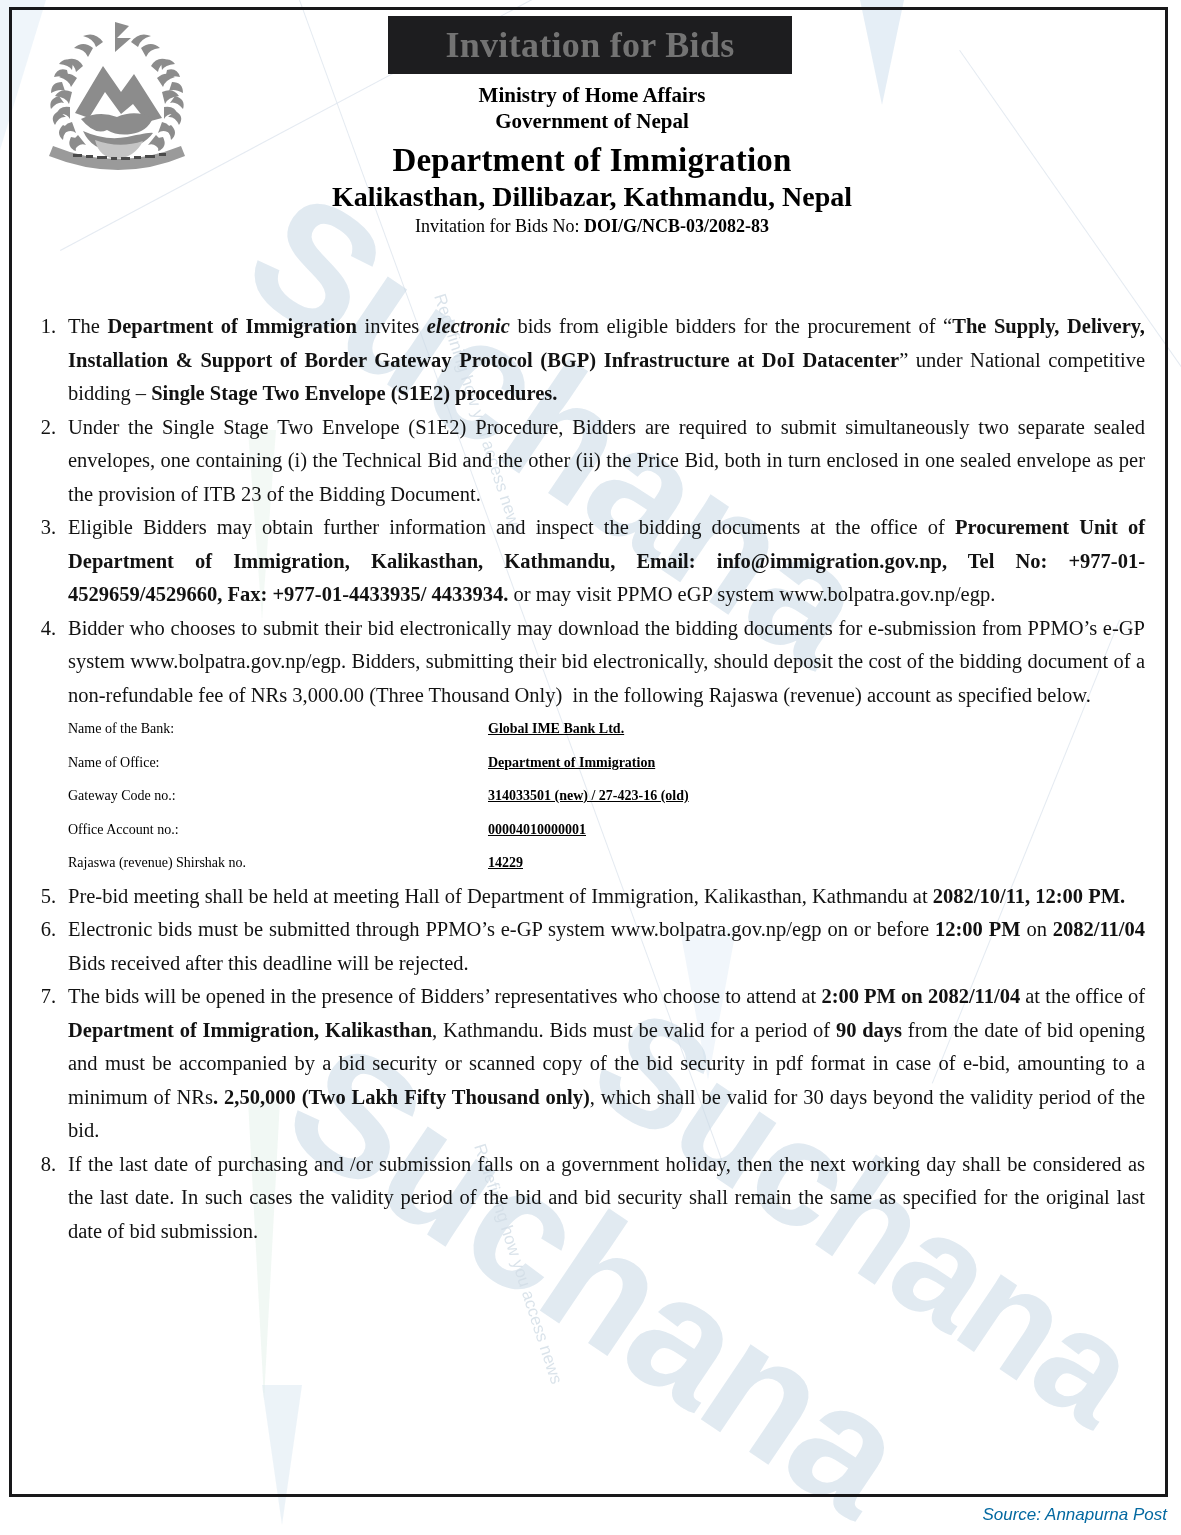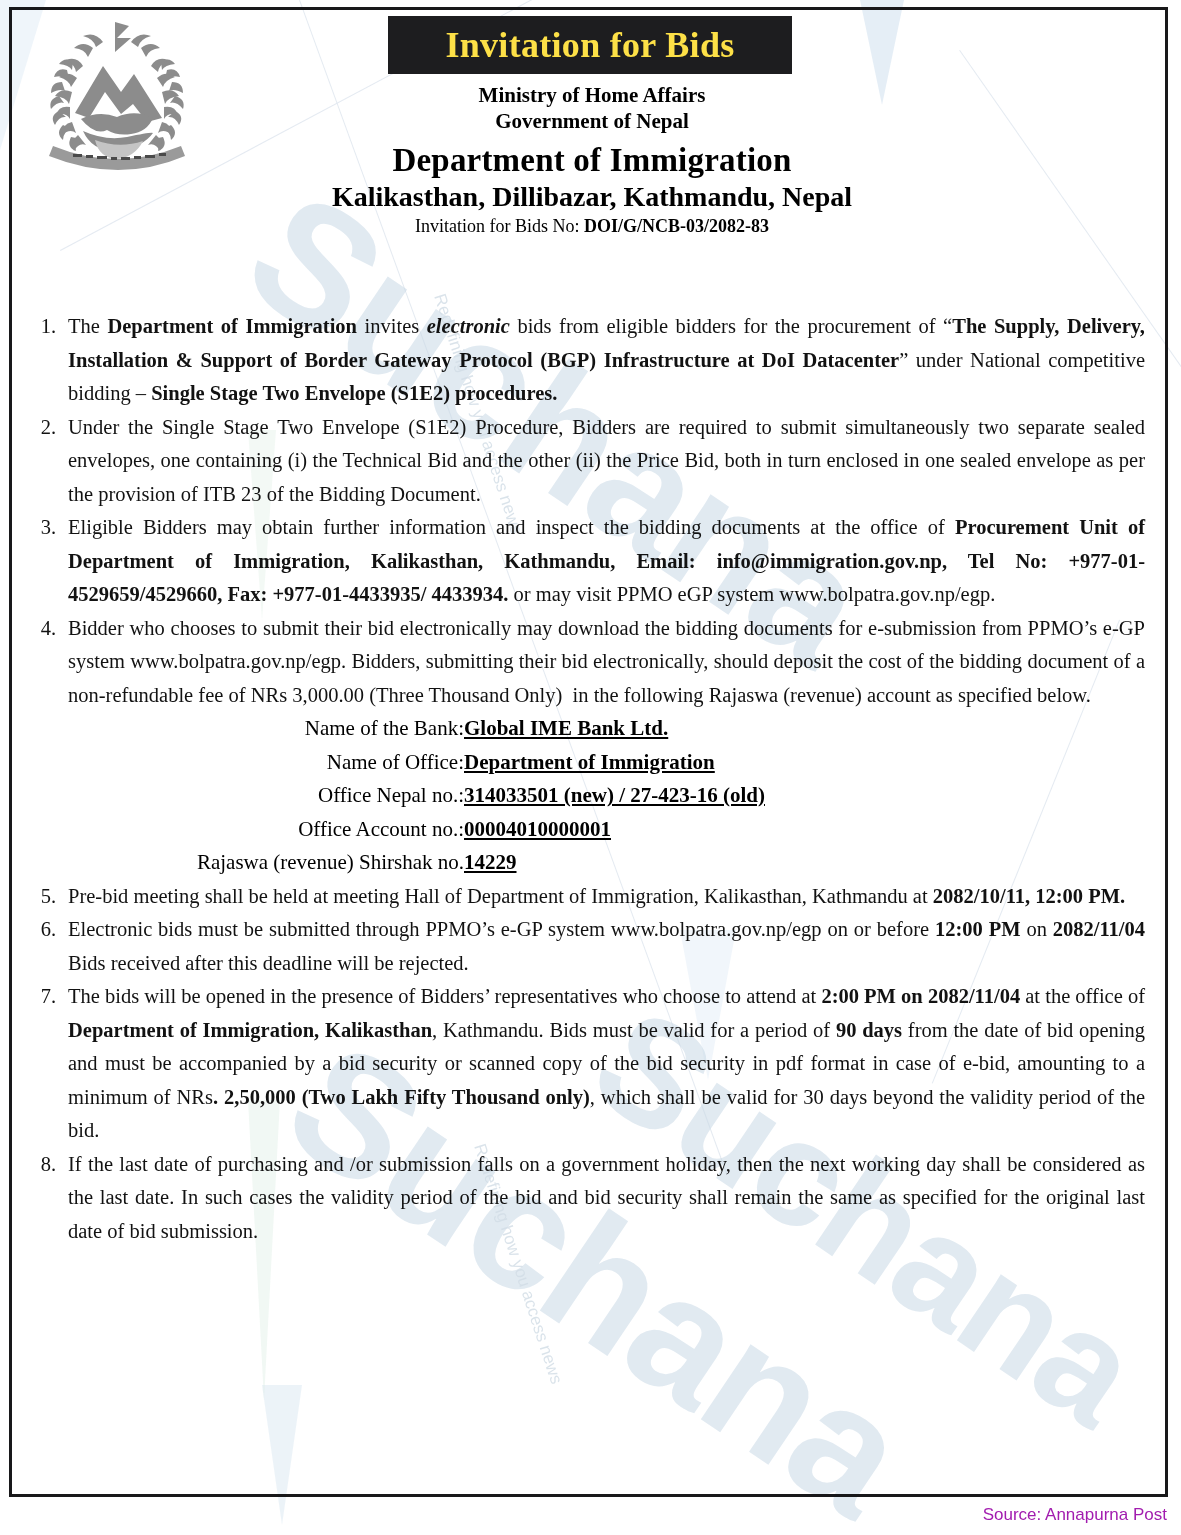--- a/index.html
+++ b/index.html
@@ -81,21 +81,21 @@
     width: 160px;
     height: 155px;
   }
   #title-bar {
     position: absolute;
     left: 376px;
     top: 6px;
     width: 404px;
     height: 58px;
     background: #1d1d1f;
-    color: #fde047;
+    color: #737373;
     display: flex;
     align-items: center;
     justify-content: center;
     font-size: 36px;
     font-weight: bold;
     letter-spacing: .3px;
   }
   #header-lines {
     position: absolute;
     left: 180px;
@@ -157,37 +157,37 @@
     width: 34px;
     text-align: right;
     font-size: 20.5px;
     line-height: 33.5px;
   }
   .item b { font-weight: bold; }
   .item i { font-style: italic; font-weight: bold; }
 
   
   #bank-block {
-    padding-left: 32px;
-    font-size: 21px;
+    padding-left: 56px;
+    font-size: 14px;
     line-height: 33.5px;
-    text-align: right;
   }
   .bank-row { display: flex; }
   .bank-label { width: 420px; flex: 0 0 420px; }
   .bank-value { font-weight: bold; text-decoration: underline; }
 
   
   #source-line {
     position: absolute;
     right: 14px;
     top: 1505px;
     font-family: "Liberation Sans", "DejaVu Sans", sans-serif;
+    font-style: italic;
     font-size: 17px;
-    color: #a21caf;
+    color: #0369a1;
     z-index: 3;
   }
 </style>
 </head>
 <body>
 
 <div id="watermark-layer">
 
   <div class="wm-arrow" style="left:860px; top:0px; border-left:22px solid transparent; border-right:22px solid transparent; border-top:105px solid #cfe0ee;"></div>
   <div class="wm-arrow" style="left:0px; top:0px; border-left:0 solid transparent; border-right:46px solid transparent; border-top:150px solid #e2edf5;"></div>
@@ -320,21 +320,21 @@
     <div id="bank-block">
       <div class="bank-row">
         <span class="bank-label">Name of the Bank:</span>
         <span class="bank-value">Global IME Bank Ltd.</span>
       </div>
       <div class="bank-row">
         <span class="bank-label">Name of Office:</span>
         <span class="bank-value">Department of Immigration</span>
       </div>
       <div class="bank-row">
-        <span class="bank-label">Office Nepal no.:</span>
+        <span class="bank-label">Gateway Code no.:</span>
         <span class="bank-value">314033501 (new) / 27-423-16 (old)</span>
       </div>
       <div class="bank-row">
         <span class="bank-label">Office Account no.:</span>
         <span class="bank-value">00004010000001</span>
       </div>
       <div class="bank-row">
         <span class="bank-label">Rajaswa (revenue) Shirshak no.</span>
         <span class="bank-value">14229</span>
       </div>

